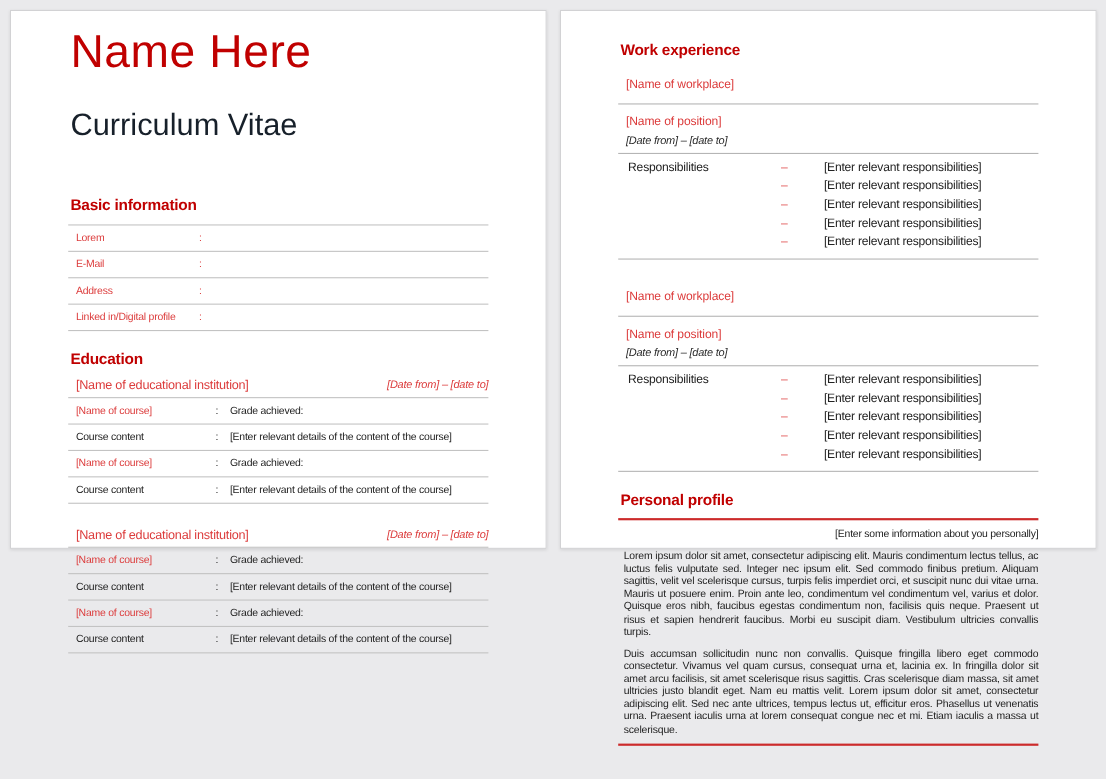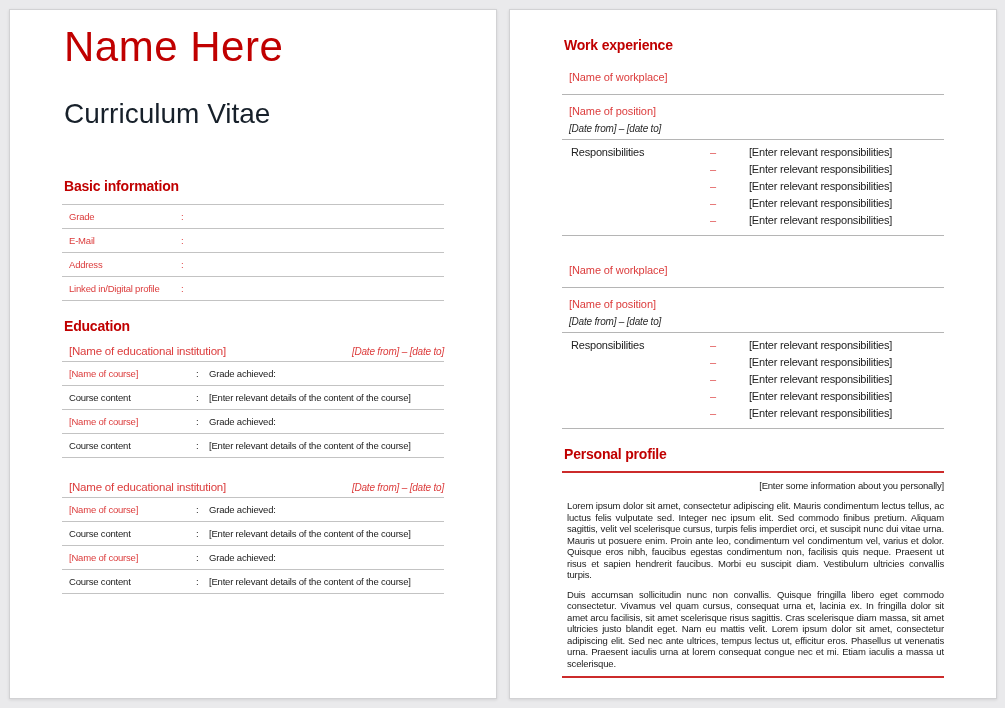--- a/index.html
+++ b/index.html
@@ -1,19 +1,19 @@
 <!DOCTYPE html>
 <html><head>
 <meta charset="utf-8">
 <style>
   * { margin:0; padding:0; box-sizing:border-box; }
   html,body { width:1005px; height:708px; }
   body { font-family:"Liberation Sans","DejaVu Sans",sans-serif; background:#eaeaec; position:relative; overflow:hidden; }
   .canvas { position:absolute; inset:0; }
-  .page { position:absolute; top:9px; width:488px; height:690px; background:#ffffff;
+  .page { position:absolute; top:9px; width:488px; height:490px; background:#ffffff;
           border:1px solid #d2d2d4; box-shadow:0 1px 3px rgba(0,0,0,0.10); }
   .page1 { left:9px; }
   .page2 { left:509px; }
   .content { padding:0 52px; height:100%; }
 
   h1.name { margin:16px 0 0 2px; font-size:42px; line-height:1.02; font-weight:400; color:#c00000; letter-spacing:0.5px; }
   .subtitle { margin:30px 0 0 2px; font-size:28px; line-height:1.05; color:#17202a; }
 
   h3.sect { font-size:14px; font-weight:700; color:#c00000; letter-spacing:-0.2px; line-height:1.25; margin-left:2px; }
   .page1 h3.basic { margin-top:50px; }
@@ -22,21 +22,21 @@
   .page2 h3.pp { margin-top:17px; }
 
   .gtable { border-top:1px solid #c3c3c3; }
   .trow { display:grid; border-bottom:1px solid #c3c3c3; align-items:center; height:24px;
           font-size:9.5px; letter-spacing:-0.2px; color:#222; }
   .basic-row { grid-template-columns:112px 18px 1fr; padding-left:7px; }
   .edu-row   { grid-template-columns:127px 13px 1fr; padding-left:7px; }
   .red { color:#dc3c3c; }
 
   .basic-table { margin-top:8px; }
-  .edu-head { display:flex; justify-content:space-between; align-items:center; padding-left:7px; margin-bottom:4px; }
+  .edu-head { display:flex; justify-content:space-between; align-items:flex-start; padding-left:7px; margin-bottom:4px; }
   .edu-inst { font-size:11.5px; color:#dc3c3c; letter-spacing:-0.2px; }
   .edu-date { font-size:10px; font-style:italic; color:#dc3c3c; letter-spacing:-0.2px; }
   .edu-block1 { margin-top:10px; }
   .edu-block2 { margin-top:23px; }
 
   .job1 { margin-top:16px; }
   .job2 { margin-top:28px; }
   .wp-name { font-size:11px; color:#dc3c3c; letter-spacing:-0.1px; line-height:13px;
              padding:0 0 10px 7px; border-bottom:1px solid #b5b5b5; }
   .pos-block { padding:10px 0 4px 7px; border-bottom:1px solid #b5b5b5; }
@@ -61,21 +61,21 @@
 
   <div class="page page1">
     <div class="content">
 
       <h1 class="name">Name Here</h1>
       <div class="subtitle">Curriculum Vitae</div>
 
       <h3 class="sect basic">Basic information</h3>
       <div class="gtable basic-table">
         <div class="trow basic-row">
-          <span class="red">Grade</span>
+          <span class="red">Lorem</span>
           <span class="red">:</span>
           <span></span>
         </div>
         <div class="trow basic-row">
           <span class="red">E-Mail</span>
           <span class="red">:</span>
           <span></span>
         </div>
         <div class="trow basic-row">
           <span class="red">Address</span>

